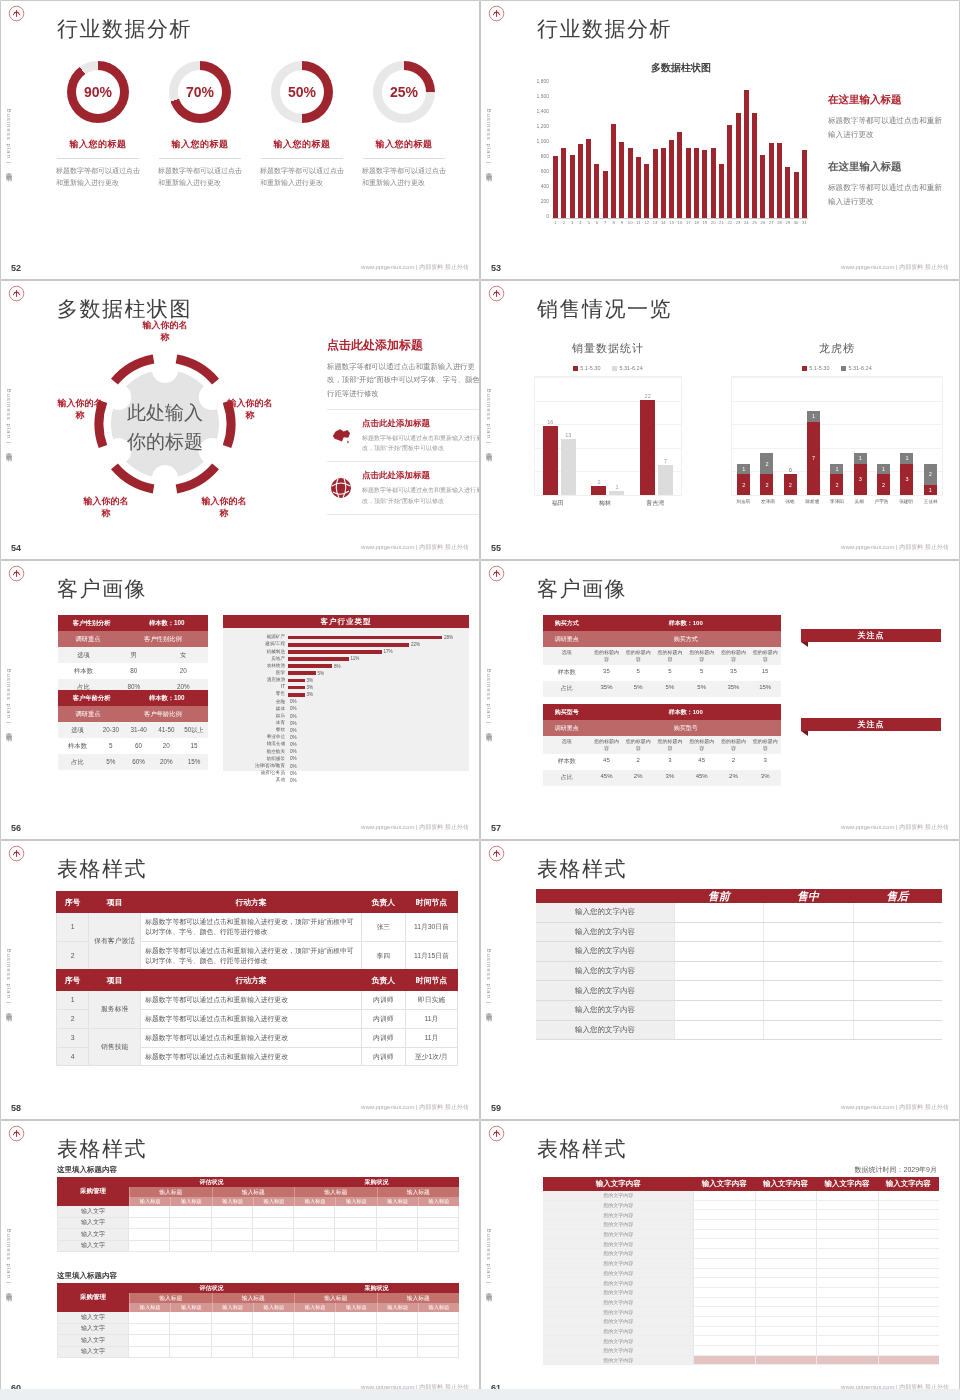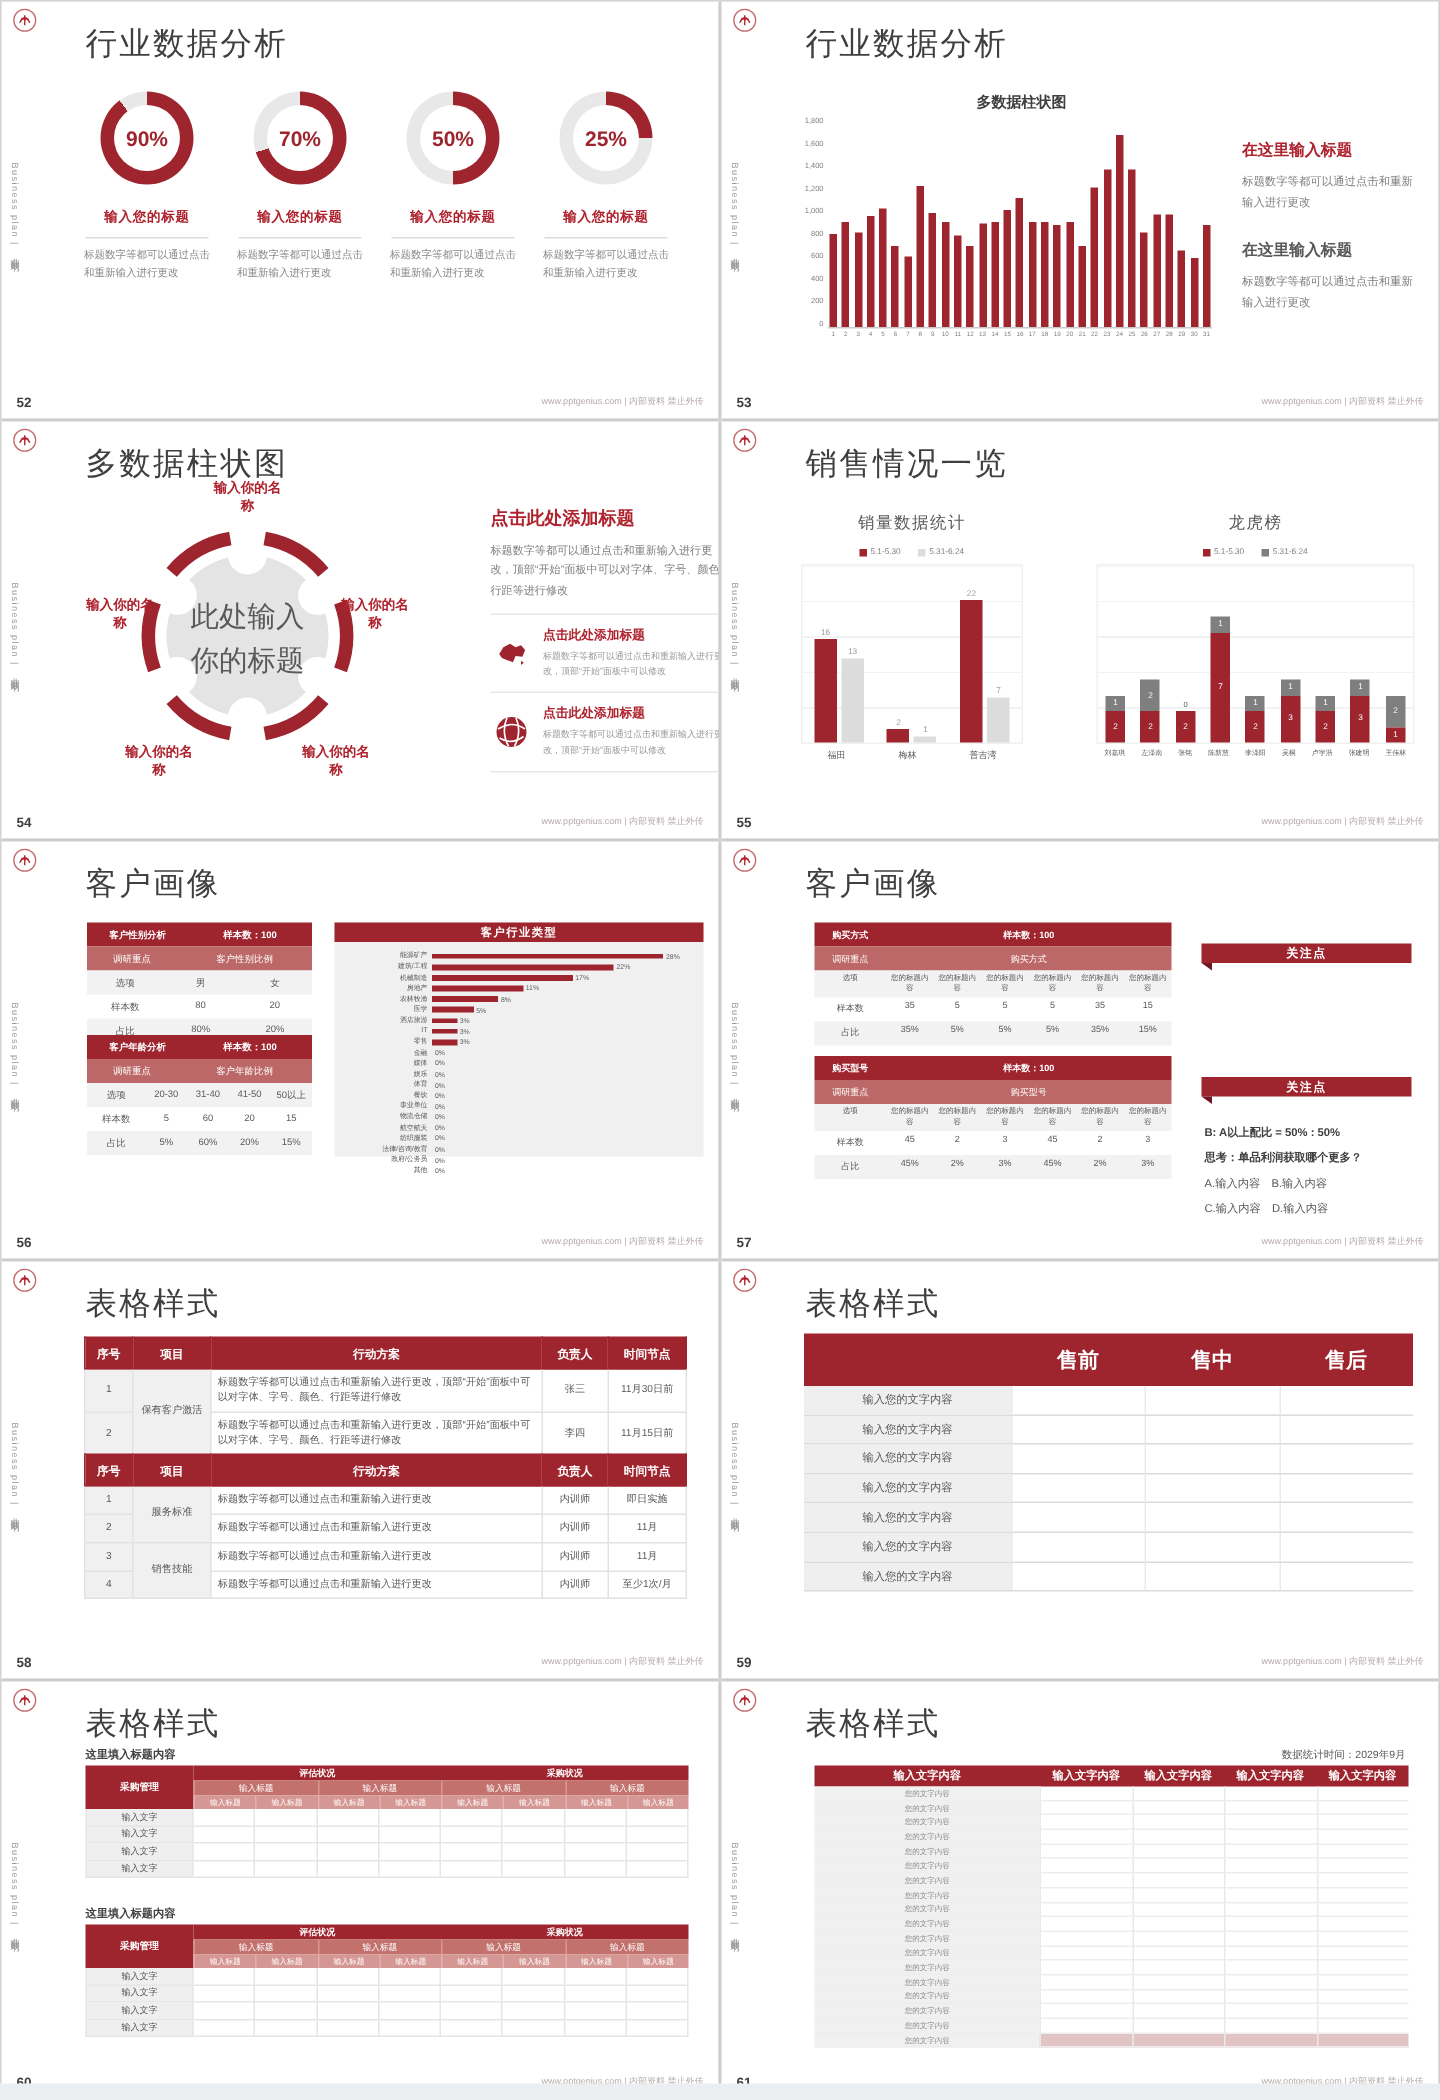--- a/index.html
+++ b/index.html
@@ -104,21 +104,21 @@
 
   
   .t58{position:absolute;left:55px;width:402px;border-collapse:collapse;font-size:6.8px;color:#595959;}
   .t58 th{background:#9E242E;color:#fff;font-size:7.8px;font-weight:bold;padding:4.5px 2px;border:1px solid #9E242E;}
   .t58 td{border:1px solid #E2E2E2;padding:4px;text-align:center;vertical-align:middle;line-height:1.45;}
   .t58 td.plan{text-align:left;}
   .t58 td.no,.t58 td.item{background:#F0F0F0;}
 
   
   .t59{position:absolute;left:55px;top:48px;width:406px;}
-  .t59-h{display:grid;background:#9E242E;color:#fff;font-size:14px;font-weight:bold;height:35px;}
+  .t59-h{display:grid;background:#9E242E;color:#fff;font-size:11px;font-weight:bold;height:14px;font-style:italic;}
   .t59-h div{display:flex;align-items:center;justify-content:center;}
   .t59-r{display:grid;height:18.6px;border-bottom:1px solid #DBDBDB;}
   .t59-r div{display:flex;align-items:center;justify-content:center;font-size:7.5px;color:#595959;border-left:1px solid #EAEAEA;}
   .t59-r div:first-child{background:#EFEFEF;border-left:none;}
 
   
   .cap60{position:absolute;left:56px;font-size:7.5px;font-weight:bold;color:#404040;}
   .t60{position:absolute;left:56px;width:402px;}
   .t60-head{display:flex;}
   .t60-corner{width:72px;flex:none;background:#9E242E;color:#fff;font-size:6.5px;font-weight:bold;
@@ -808,26 +808,20 @@
           <div>45%</div>
           <div>2%</div>
           <div>3%</div>
         </div>
       </div>
     <div class="panel57" id="p57a" style="top:54px;">
       <div class="rib">关注点</div>
     </div>
     <div class="panel57" id="p57b" style="top:143px;">
       <div class="rib">关注点</div>
-      <div class="p57-body">
-          <div class="p57b-line emph">B: A以上配比 = 50% : 50%</div>
-          <div class="p57b-line emph">思考：单品利润获取哪个更多？</div>
-          <div class="p57b-line">A.输入内容　B.输入内容</div>
-          <div class="p57b-line">C.输入内容　D.输入内容</div>
-        </div>
     </div>
     <div class="pnum">57</div>
     <div class="foot">www.pptgenius.com | 内部资料 禁止外传</div>
   </div>
 
   <div class="slide" id="s58">
     <div class="logo">
       <svg viewBox="0 0 20 20" width="17" height="17">
           <circle cx="10" cy="10" r="8.6" fill="#fff" stroke="#C46A6A" stroke-width="1"></circle>
           <path d="M6,12 Q10,4 14,12 M7,9 L13,9 M10,6 L10,14" stroke="#B0232E" stroke-width="1.1" fill="none"></path>

